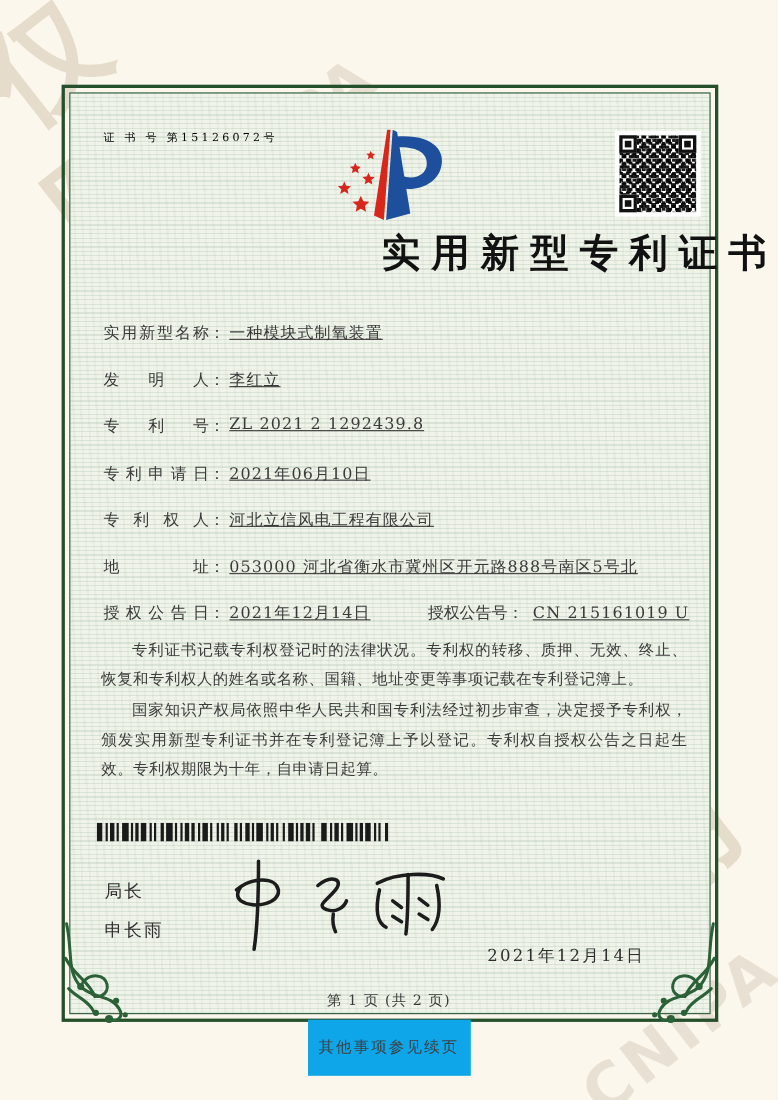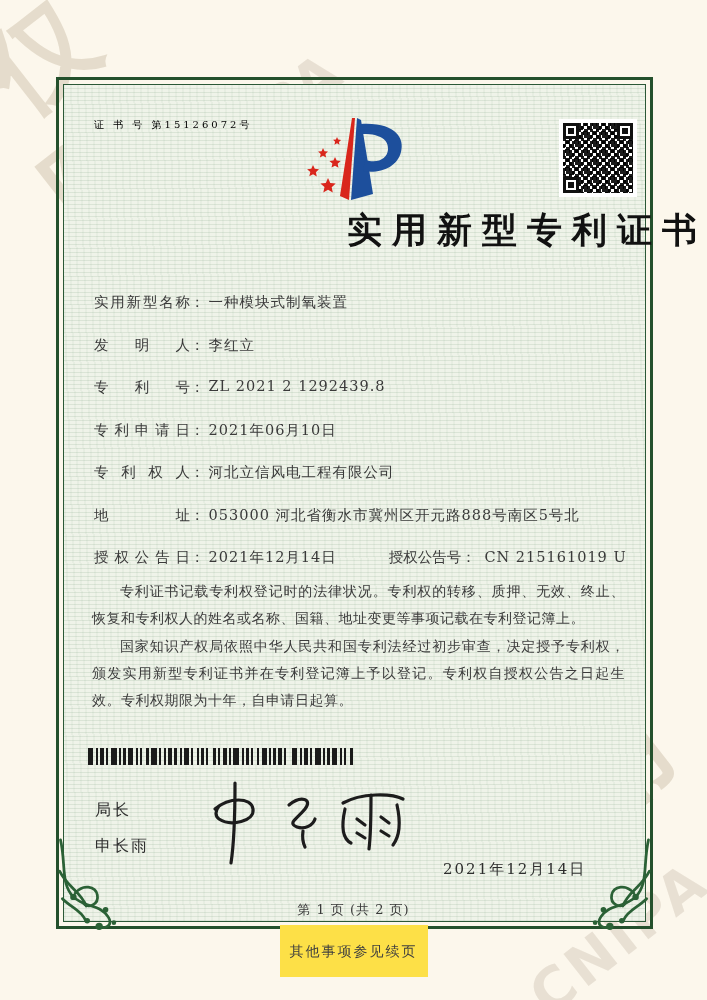--- a/index.html
+++ b/index.html
@@ -36,33 +36,33 @@
       background-blend-mode:multiply;outline:4px solid #fff;}
   .qr .finder{position:absolute;width:16px;height:16px;border:3px solid #111;background:#fff;box-sizing:border-box;}
   .qr .finder::after{content:"";position:absolute;inset:2px;background:#111;}
   .qr .f1{left:0;top:0;} .qr .f2{right:0;top:0;} .qr .f3{left:0;bottom:0;}
   .title{position:absolute;left:0;right:0;top:207px;text-align:right;
          font-size:35px;font-weight:bold;letter-spacing:10px;color:#111;}
   .fields{position:absolute;left:94px;top:293px;right:70px;font-size:14.5px;color:#3a3a3a;}
   .frow{height:42.5px;display:flex;align-items:flex-start;white-space:nowrap;}
   .flabel{display:inline-block;width:96px;text-align:justify;text-align-last:justify;}
   .fcolon{display:inline-block;margin-right:4px;}
-  .fvalue{letter-spacing:1px;}
+  .fvalue{letter-spacing:1px;text-decoration:underline;}
   .grp2{margin-left:52px;}
   .paras{position:absolute;left:92px;right:82px;top:578px;font-size:14px;
          line-height:1.95;color:#3c3c3c;text-align:justify;}
   .paras p{margin:0;text-indent:2em;letter-spacing:.5px;}
   .barcode{position:absolute;left:88px;top:748px;width:265px;height:17px;}
   .sig-role{position:absolute;left:95px;top:800px;font-size:16px;letter-spacing:2px;color:#2e2e2e;text-align:right;}
   .sig-name{position:absolute;left:95px;top:836px;font-size:16px;letter-spacing:2px;color:#2e2e2e;}
   .sig-script{position:absolute;left:185px;top:775px;width:250px;height:95px;}
   .grant-date{position:absolute;left:443px;top:860px;font-size:15px;letter-spacing:2px;color:#2e2e2e;}
   .page-num{position:absolute;left:0;right:0;top:901px;text-align:center;font-size:13px;color:#3a3a3a;letter-spacing:1px;}
   .footer-note{position:absolute;left:0;right:0;top:941px;text-align:center;z-index:4;}
-  .footer-note span{background:#fde047;padding:18px 10px;font-size:14px;color:#3f3f3f;letter-spacing:2px;}
+  .footer-note span{background:#0ea5e9;padding:18px 10px;font-size:14px;color:#3f3f3f;letter-spacing:2px;font-family:Liberation Serif, serif;}
 </style>
 </head>
 <body>
 
 <span class="wm cn" style="left:-10px;top:-14px;font-size:105px;">仅</span>
 <span class="wm cn" style="left:50px;top:98px;font-size:115px;">限</span>
 <span class="wm cn" style="left:100px;top:240px;font-size:105px;">于</span>
 <span class="wm lat" style="left:150px;top:95px;font-size:56px;">CNIPA</span>
 <span class="wm lat" style="left:380px;top:285px;font-size:62px;">CNIPA</span>
 <span class="wm cn" style="left:470px;top:660px;font-size:100px;">使</span>

